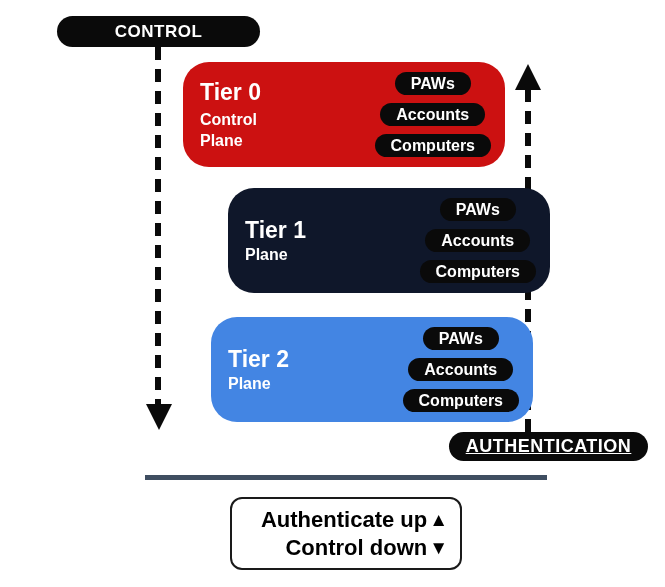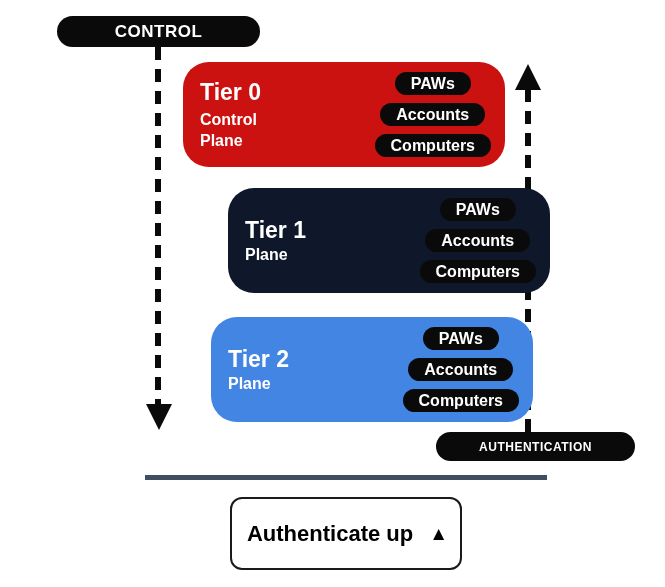--- a/index.html
+++ b/index.html
@@ -26,24 +26,25 @@
     justify-content: center;
     letter-spacing: 0.5px;
   }
   #control-pill {
     left: 57px; top: 16px;
     width: 203px; height: 31px;
     border-radius: 16px;
     font-size: 17px;
   }
   #auth-pill {
-    left: 436px; top: 432px;
+    left: 449px; top: 432px;
     width: 199px; height: 29px;
     border-radius: 15px;
-    font-size: 12px;
+    font-size: 18px;
+    text-decoration: underline;
   }
 
   
   .dashed-v {
     position: absolute;
     width: 6px;
   }
   #control-line {
     left: 155px; top: 47px; height: 357px;
     background: repeating-linear-gradient(to bottom, #0a0a0a 0 13px, transparent 13px 22px);
@@ -145,21 +146,21 @@
     align-items: flex-end;
     padding-right: 12px;
     color: #000000;
   }
   .legend-row {
     font-size: 22px;
     font-weight: bold;
     line-height: 28px;
     display: flex;
     align-items: center;
-    gap: 16px;
+    gap: 2px;
   }
   .legend-icon {
     font-size: 19px;
   }
 </style>
 </head>
 <body>
 
 <div id="canvas">
 
@@ -214,15 +215,19 @@
     <span>AUTHENTICATION</span>
   </div>
 
   <div id="divider"></div>
 
   <div id="legend">
     <div class="legend-row">
       <span>Authenticate up</span>
       <span class="legend-icon">▲</span>
     </div>
+    <div class="legend-row">
+      <span>Control down</span>
+      <span class="legend-icon">▼</span>
+    </div>
   </div>
 
 </div>
 
 </body></html>

